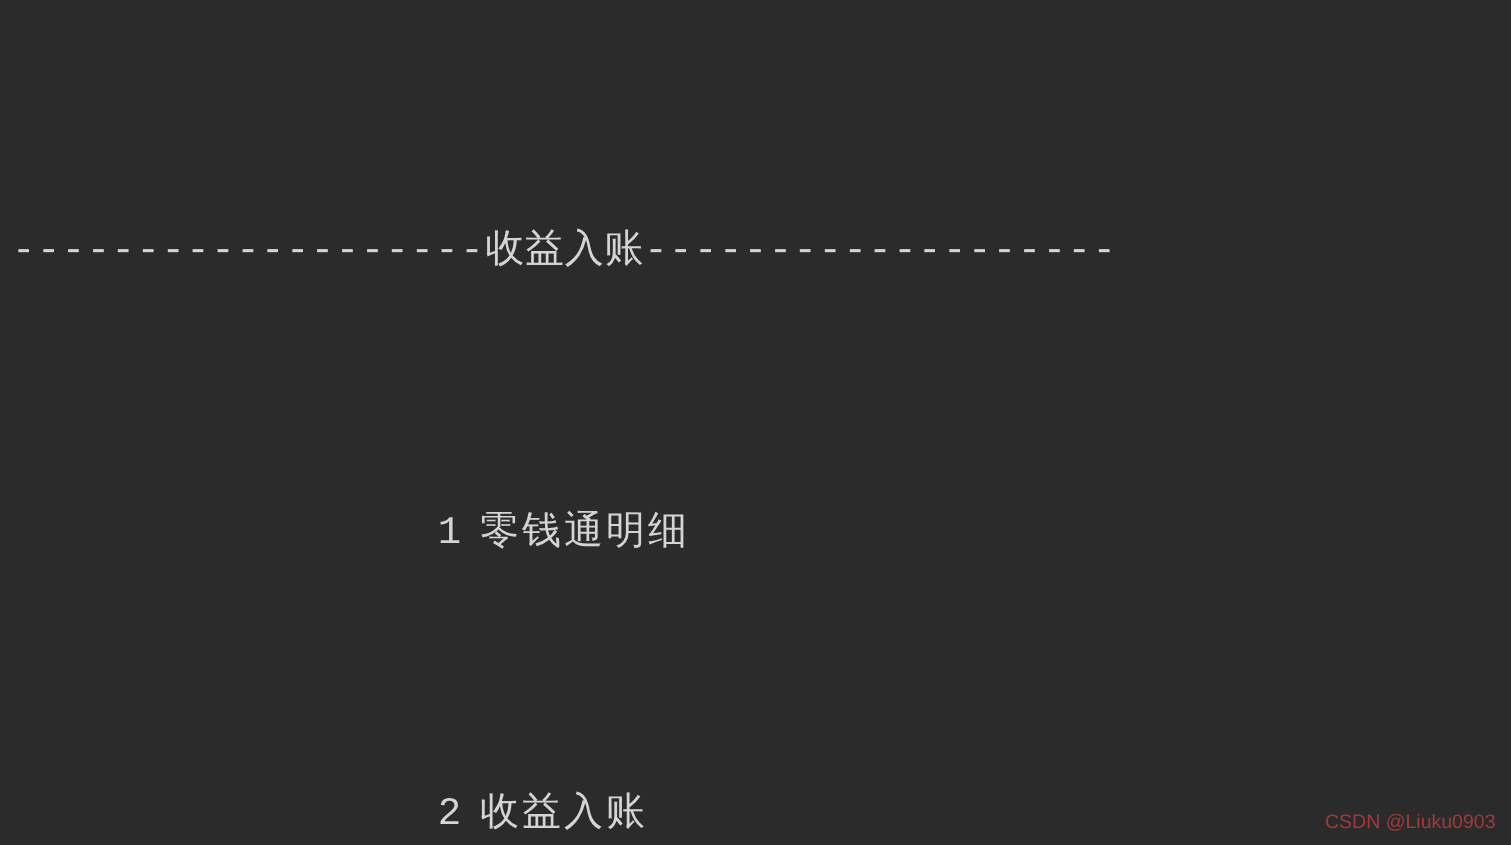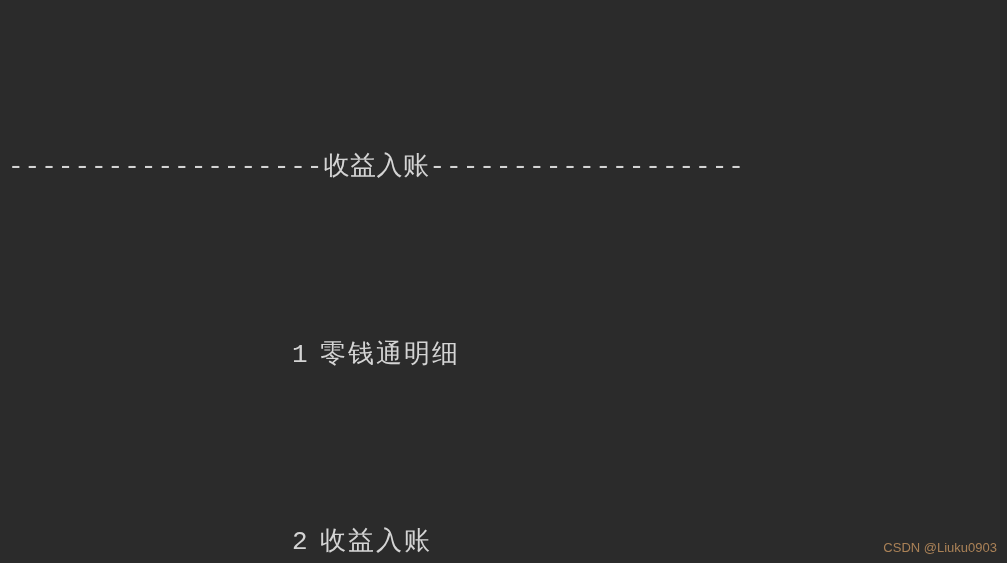--- a/index.html
+++ b/index.html
@@ -40,21 +40,21 @@
     }
     .menu-label {
       margin-left: 12px;
       letter-spacing: 2px;
     }
     .watermark {
       position: absolute;
       bottom: 4px;
       right: 10px;
       font-size: 13px;
-      color: #fdba74;
+      color: #ef4444;
       opacity: 0.6;
       font-family: Arial, sans-serif;
       letter-spacing: 0;
     }
   </style>
 </head>
 <body>
 
 <div class="terminal-output">
 

